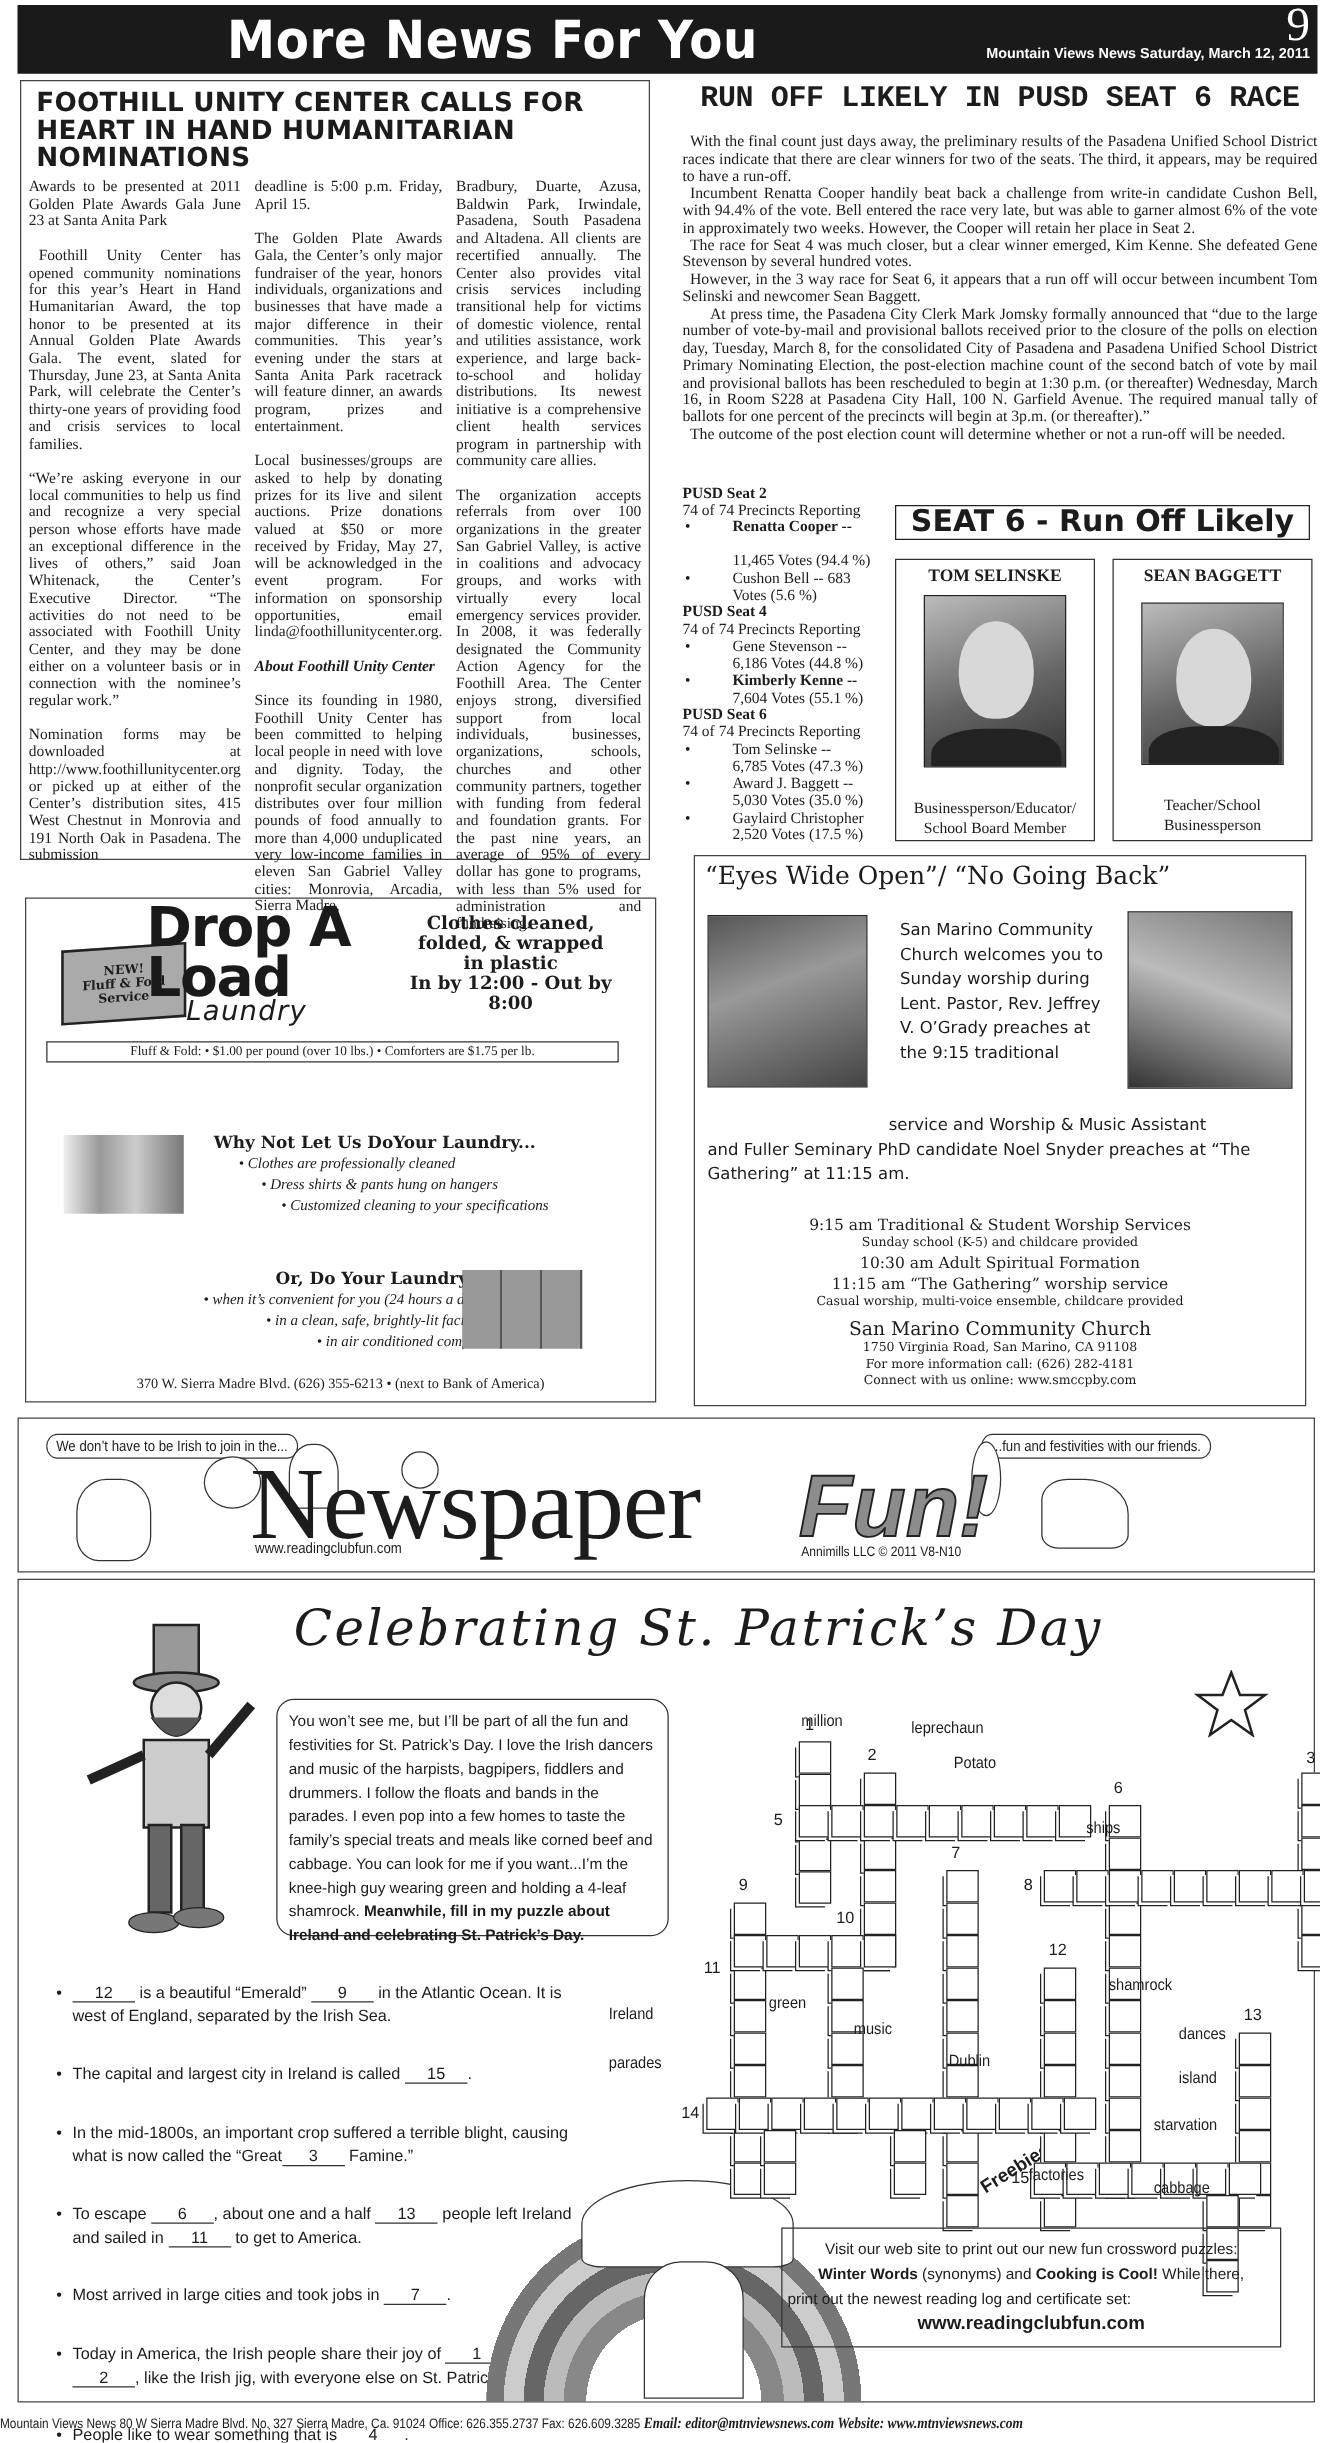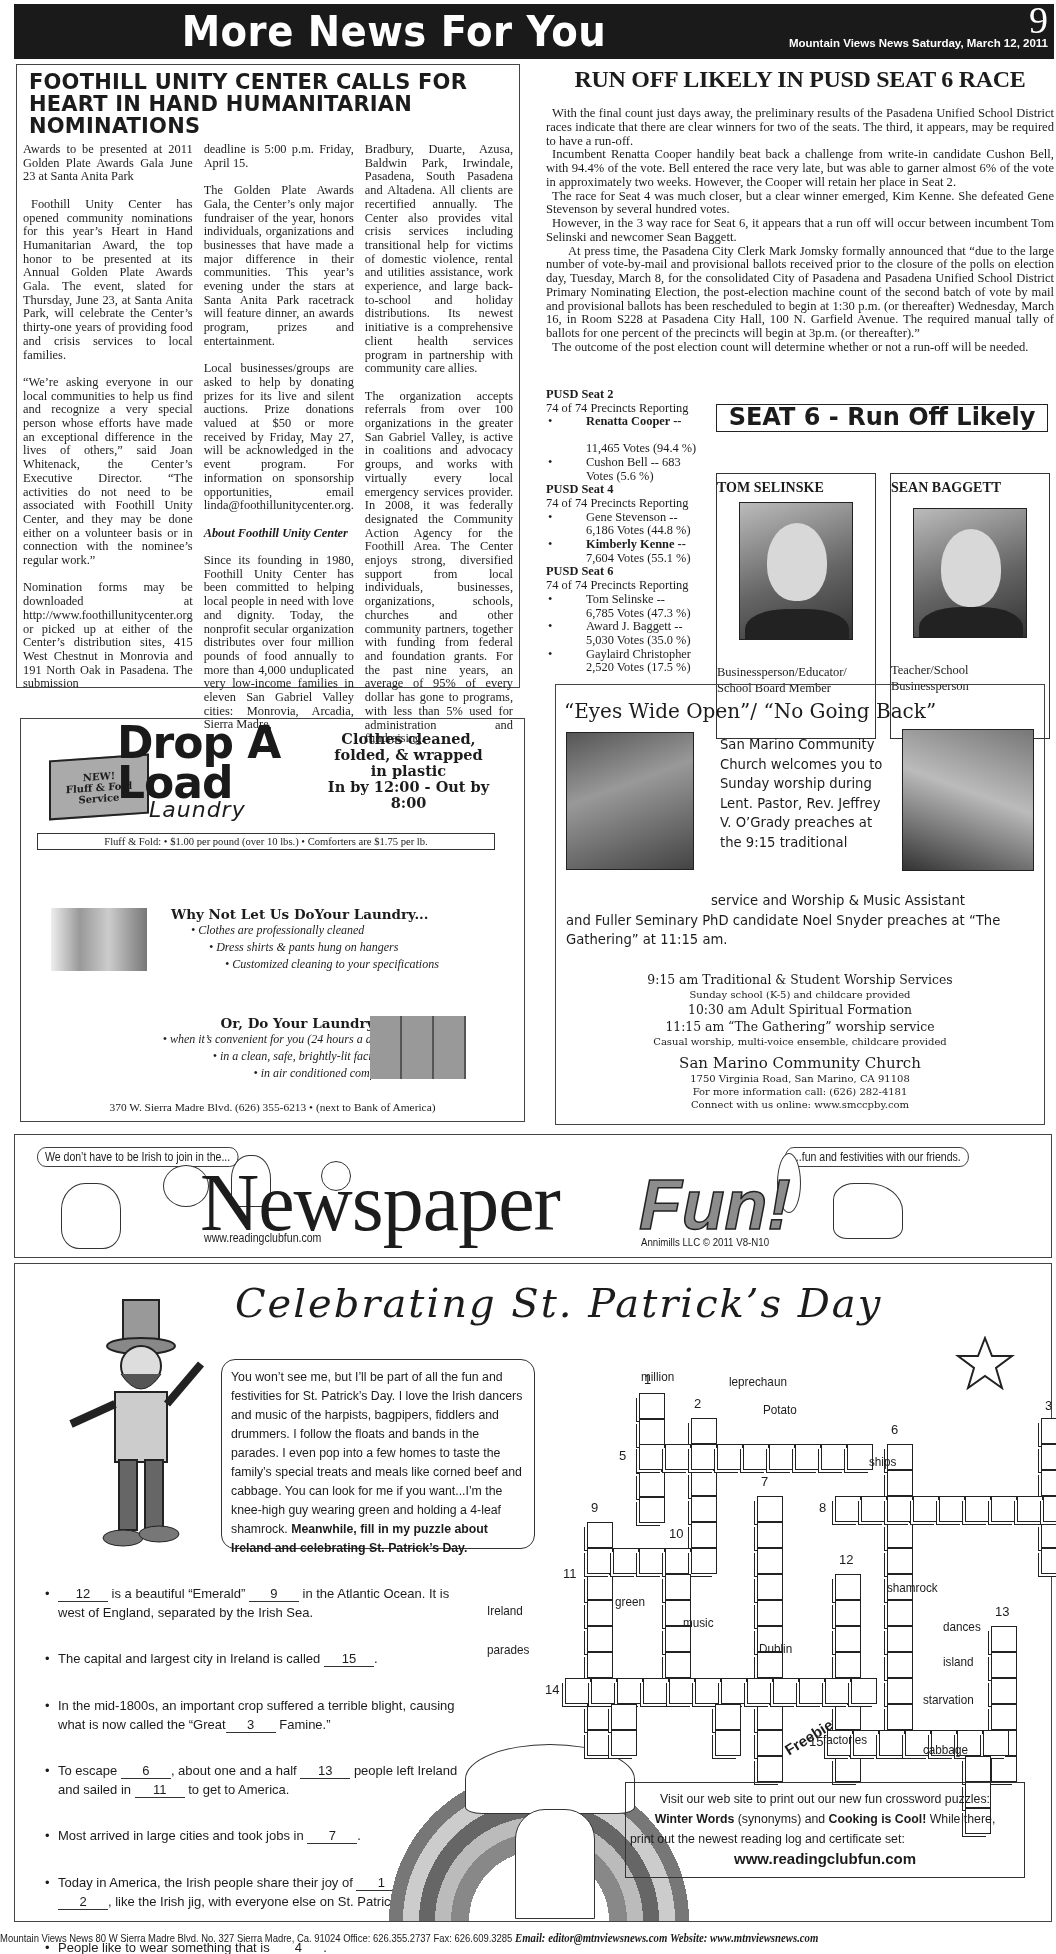--- a/index.html
+++ b/index.html
@@ -12,30 +12,30 @@
   .masthead .dateline { position: absolute; right: 6px; top: 33px; font-family: "Liberation Sans", sans-serif; font-weight: bold; font-size: 11.5px; }
   
   .foothill { left: 16px; top: 64px; width: 504px; height: 624px; border: 1.5px solid #444; }
   .foothill h1 { font-family: "DejaVu Sans", sans-serif; font-weight: bold; font-size: 21px; line-height: 22px; padding: 6px 10px 0 12px; letter-spacing: 0.2px; }
   .cols { display: flex; gap: 11px; padding: 6px 6px 0 6px; }
   .col { flex: 1; font-size: 12.4px; line-height: 13.7px; text-align: justify; hyphens: auto; }
   .col p { margin-bottom: 13.7px; }
   .col p.indent { text-indent: 8px; }
   .col .sub { font-style: italic; font-weight: bold; }
   
-  .pusd-title { left: 546px; top: 66px; width: 508px; font-family: Liberation Serif, serif; font-weight: bold; font-size: 24px; letter-spacing: -0.3px; text-align: center; }
+  .pusd-title { left: 546px; top: 66px; width: 508px; font-family: Liberation Mono, monospace; font-weight: bold; font-size: 24px; letter-spacing: -0.3px; text-align: center; }
   .pusd-body { left: 546px; top: 107px; width: 508px; font-size: 12.6px; line-height: 13.75px; text-align: justify; }
   .pusd-body p { text-indent: 6px; }
   .results { left: 546px; top: 388px; width: 180px; font-size: 12.4px; line-height: 13.7px; }
   .results .sect { font-weight: bold; }
   .results .item { position: relative; padding-left: 40px; }
   .results .item::before { content: "•"; position: absolute; left: 2px; }
   .results .win { font-weight: bold; }
   .seat6 { left: 716px; top: 404px; width: 332px; height: 28px; border: 1.5px solid #222; font-family: "DejaVu Sans", sans-serif; font-weight: bold; font-size: 24px; line-height: 24px; text-align: center; }
-  .cand { top: 473px; width: 160px; height: 266px; border: 1.5px solid #333; text-align: left; }
+  .cand { top: 447px; width: 160px; height: 226px; border: 1.5px solid #333; text-align: center; }
   .cand .name { font-weight: bold; font-size: 14px; margin-top: 6px; }
   .cand .photo { margin: 6px auto 0; width: 114px; height: 138px; border: 1.5px solid #222; background: linear-gradient(160deg, #bbb, #666 55%, #333); position: relative; overflow: hidden; }
   .cand .photo .face { position: absolute; left: 27px; top: 20px; width: 60px; height: 78px; border-radius: 50% 50% 45% 45%; background: #d8d8d8; }
   .cand .photo .body { position: absolute; left: 5px; bottom: -20px; width: 104px; height: 50px; border-radius: 40% 40% 0 0; background: #222; }
   .cand .role { font-size: 12.5px; line-height: 16px; margin-top: 24px; }
   
   .laundry { left: 20px; top: 718px; width: 505px; height: 404px; border: 1.5px solid #444; }
   .logo { position: absolute; left: 16px; top: 10px; width: 255px; height: 90px; }
   .logo .box { position: absolute; left: 12px; top: 28px; width: 100px; height: 60px; background: #aaa; border: 2px solid #222; transform: skewY(-4deg); font-family: "DejaVu Serif", serif; font-weight: bold; font-size: 10px; line-height: 11px; text-align: center; padding-top: 12px; }
   .logo .big { position: absolute; left: 80px; top: -6px; font-family: "DejaVu Sans", sans-serif; font-weight: bold; font-size: 44px; line-height: 40px; color: #1a1a1a; letter-spacing: -1px; }
@@ -45,21 +45,21 @@
   .laundry .why { position: absolute; left: 150px; top: 187px; }
   .laundry .why h3 { font-size: 13.5px; font-weight: bold; font-family: "DejaVu Serif", serif; }
   .laundry .li { font-style: italic; font-size: 12px; line-height: 17px; }
   .laundry .img1 { position: absolute; left: 30px; top: 189px; width: 96px; height: 63px; background: linear-gradient(90deg, #eee, #999 30%, #ccc 60%, #777); }
   .laundry .or { position: absolute; left: 30px; top: 296px; width: 336px; text-align: right; }
   .laundry .or h3 { font-size: 13.5px; font-weight: bold; font-family: "DejaVu Serif", serif; }
   .laundry .img2 { position: absolute; left: 349px; top: 297px; width: 96px; height: 63px; background: repeating-linear-gradient(90deg, #999 0 30px, #555 30px 32px); }
   .laundry .addr { position: absolute; left: 0; width: 100%; top: 382px; text-align: center; font-size: 11.4px; }
   
   .church { left: 555px; top: 684px; width: 490px; height: 441px; border: 1.5px solid #444; font-family: "DejaVu Sans", sans-serif; }
-  .church .head { position: absolute; left: 8px; top: 14px; font-family: "DejaVu Serif", serif; font-size: 20px; }
+  .church .head { position: absolute; left: 8px; top: 3px; font-family: "DejaVu Serif", serif; font-size: 20px; }
   .church .p1 { position: absolute; left: 10px; top: 47px; width: 128px; height: 138px; background: linear-gradient(160deg, #555, #999 40%, #444); border: 1px solid #222; }
   .church .p2 { position: absolute; left: 346px; top: 44px; width: 132px; height: 142px; background: linear-gradient(200deg, #777, #bbb 45%, #333); border: 1px solid #222; }
   .church .intro { position: absolute; left: 164px; top: 50px; width: 170px; font-size: 13.2px; line-height: 19.6px; }
   .church .intro2 { position: absolute; left: 10px; top: 206px; width: 470px; font-size: 13.2px; line-height: 19.6px; }
   .church .intro2 .first { padding-left: 145px; display: block; }
   .church .svc { position: absolute; left: 0; width: 100%; top: 286px; text-align: center; }
   .church .svc .big { font-size: 12.4px; line-height: 17px; font-family: "DejaVu Serif", serif; }
   .church .svc .small { font-size: 10px; line-height: 13px; font-family: "DejaVu Serif", serif; }
   .church .svc .name { font-size: 15px; font-family: "DejaVu Serif", serif; margin-top: 6px; }
   

